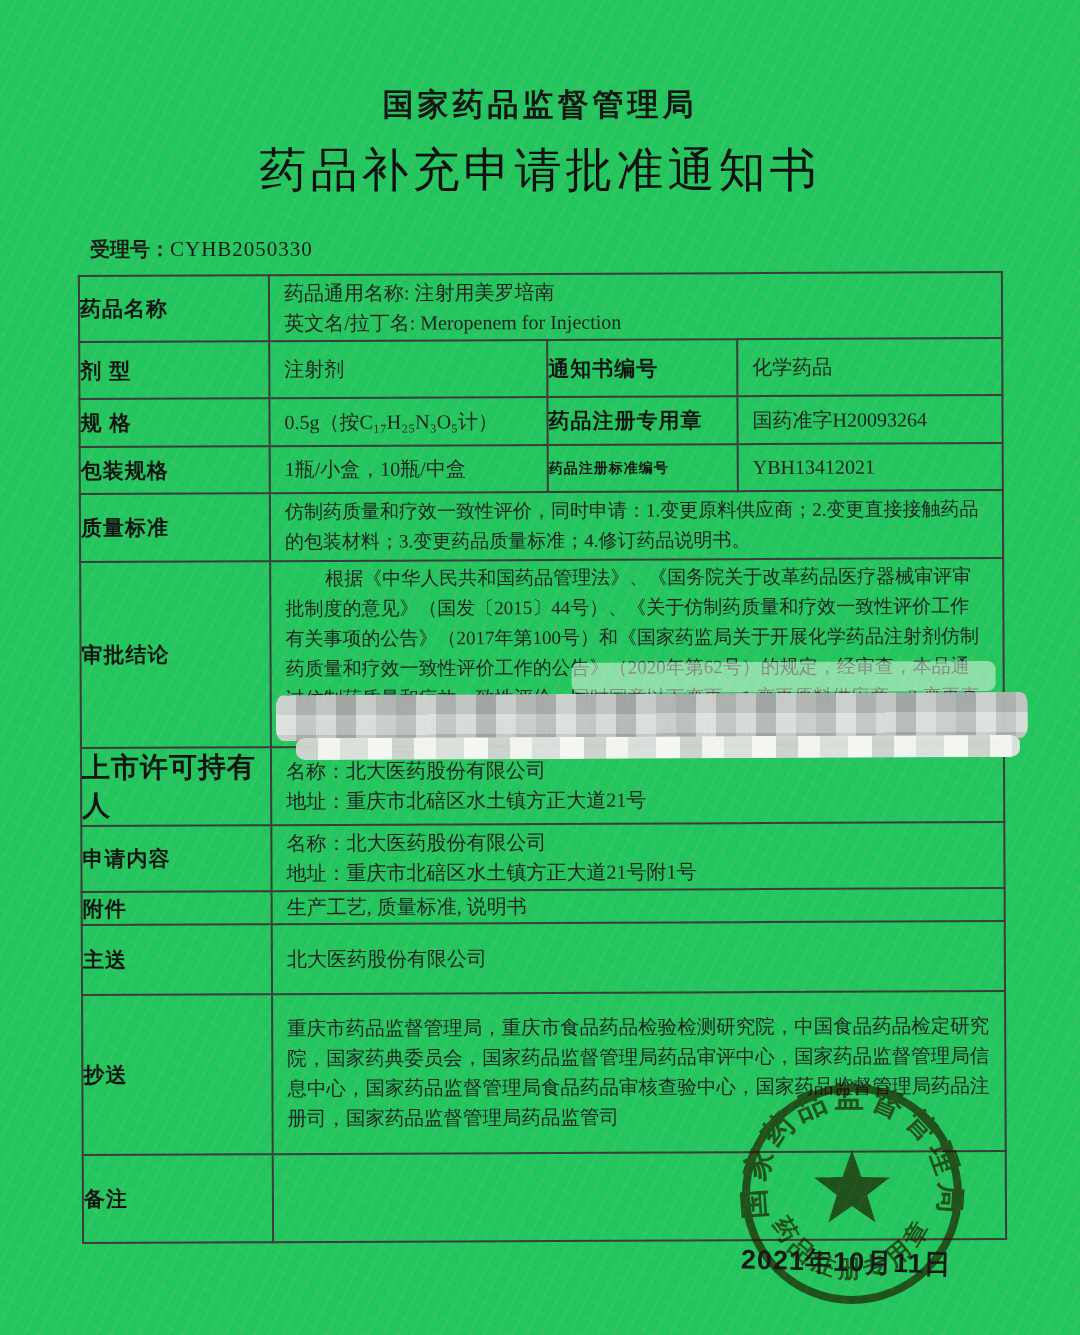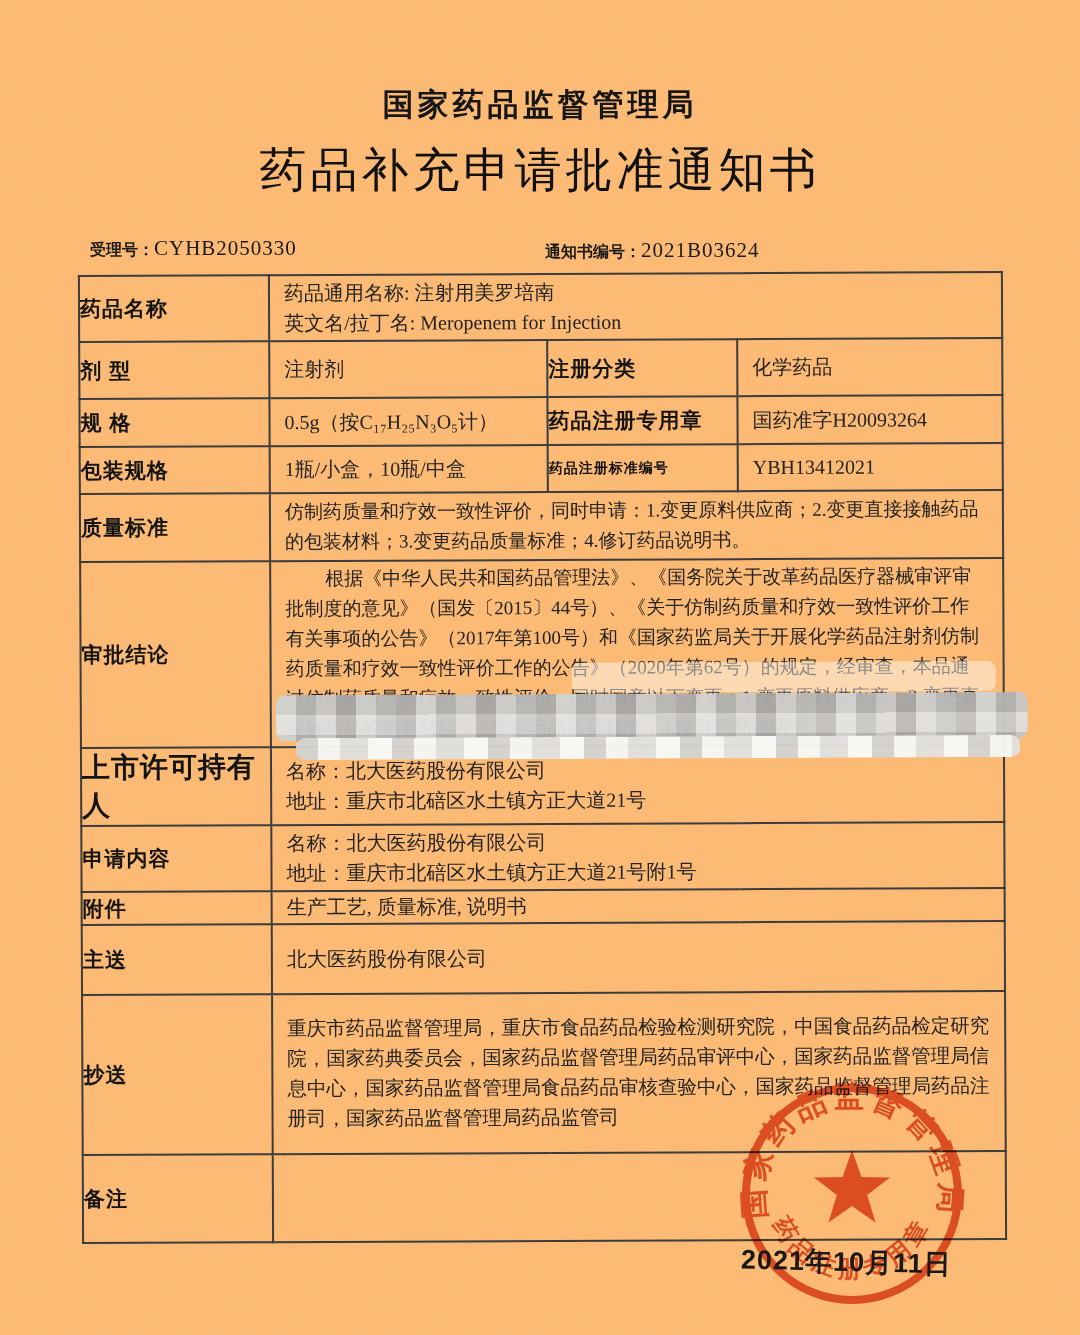--- a/index.html
+++ b/index.html
@@ -3,21 +3,21 @@
 <meta charset="utf-8">
 <style>
   * { margin:0; padding:0; box-sizing:border-box; }
   html,body { background:#e8e6e1; }
   body { font-family:"Liberation Serif","DejaVu Serif",serif; }
 
   .page {
     position:relative;
     width:1080px; height:1335px;
     margin:0 auto;
-    background:#fdba74;
+    background:#22c55e;
     overflow:hidden;
     color:#1d1d1d;
   }
   
   .page::before {
     content:""; position:absolute; inset:0; pointer-events:none;
     background:
       repeating-linear-gradient(115deg, rgba(216,198,160,.07) 0 3px, transparent 3px 13px),
       repeating-linear-gradient(28deg, rgba(216,198,160,.05) 0 2px, transparent 2px 17px);
     z-index:0;
@@ -28,21 +28,21 @@
     text-align:center; font-family:"Liberation Sans","DejaVu Sans",sans-serif;
     font-weight:bold; font-size:31px; letter-spacing:4px; color:#161616;
   }
   .doc-title {
     position:absolute; left:0; top:139px; width:100%;
     text-align:center; font-weight:normal; font-size:47px;
     letter-spacing:4px; color:#111;
   }
   .meta-acceptance { position:absolute; left:90px;  top:236px; font-size:21px; color:#1b1b1b; }
   .meta-notice     { position:absolute; left:545px; top:238px; font-size:21px; color:#1b1b1b; }
-  .meta-acceptance .lbl, .meta-notice .lbl { font-weight:bold; font-family:Liberation Mono, monospace; font-size:16px; }
+  .meta-acceptance .lbl, .meta-notice .lbl { font-weight:bold; font-family:Liberation Mono, monospace; font-size:20px; }
   .meta-acceptance .num, .meta-notice .num { font-family:"Liberation Serif","DejaVu Serif",serif; letter-spacing:1px;margin-top:20px; }
 
   table.doc {
     position:absolute; left:80px; top:273px;
     width:923px; border-collapse:collapse; table-layout:fixed;
     transform:rotate(-0.25deg);
     z-index:1;
   }
   table.doc td {
     border:2px solid #3c3c3c;
@@ -103,23 +103,20 @@
 <body>
 
 <div class="page">
 
   <div class="header-org">国家药品监督管理局</div>
   <div class="doc-title">药品补充申请批准通知书</div>
 
   <div class="meta-acceptance">
     <span class="lbl">受理号：</span><span class="num">CYHB2050330</span>
   </div>
-  <div class="meta-notice">
-    <span class="lbl">通知书编号：</span><span class="num">2021B03624</span>
-  </div>
 
   <table class="doc">
     <colgroup>
         <col style="width:190px">
         <col style="width:278px">
         <col style="width:190px">
         <col style="width:265px">
       </colgroup>
 
     <tbody>
@@ -127,21 +124,21 @@
       <td class="lab">药品名称</td>
       <td class="val" colspan="3">
         <div class="line">药品通用名称:  注射用美罗培南</div>
         <div class="line">英文名/拉丁名:  Meropenem for Injection</div>
       </td>
     </tr>
 
     <tr style="height:57px">
       <td class="lab">剂 型</td>
       <td class="val">注射剂</td>
-      <td class="lab">注册分类</td>
+      <td class="lab">通知书编号</td>
       <td class="val">化学药品</td>
     </tr>
 
     <tr style="height:48px">
       <td class="lab">规 格</td>
       <td class="val sans">0.5g（按C₁₇H₂₅N₃O₅计）</td>
       <td class="lab">药品注册专用章</td>
       <td class="val">国药准字H20093264</td>
     </tr>
 

